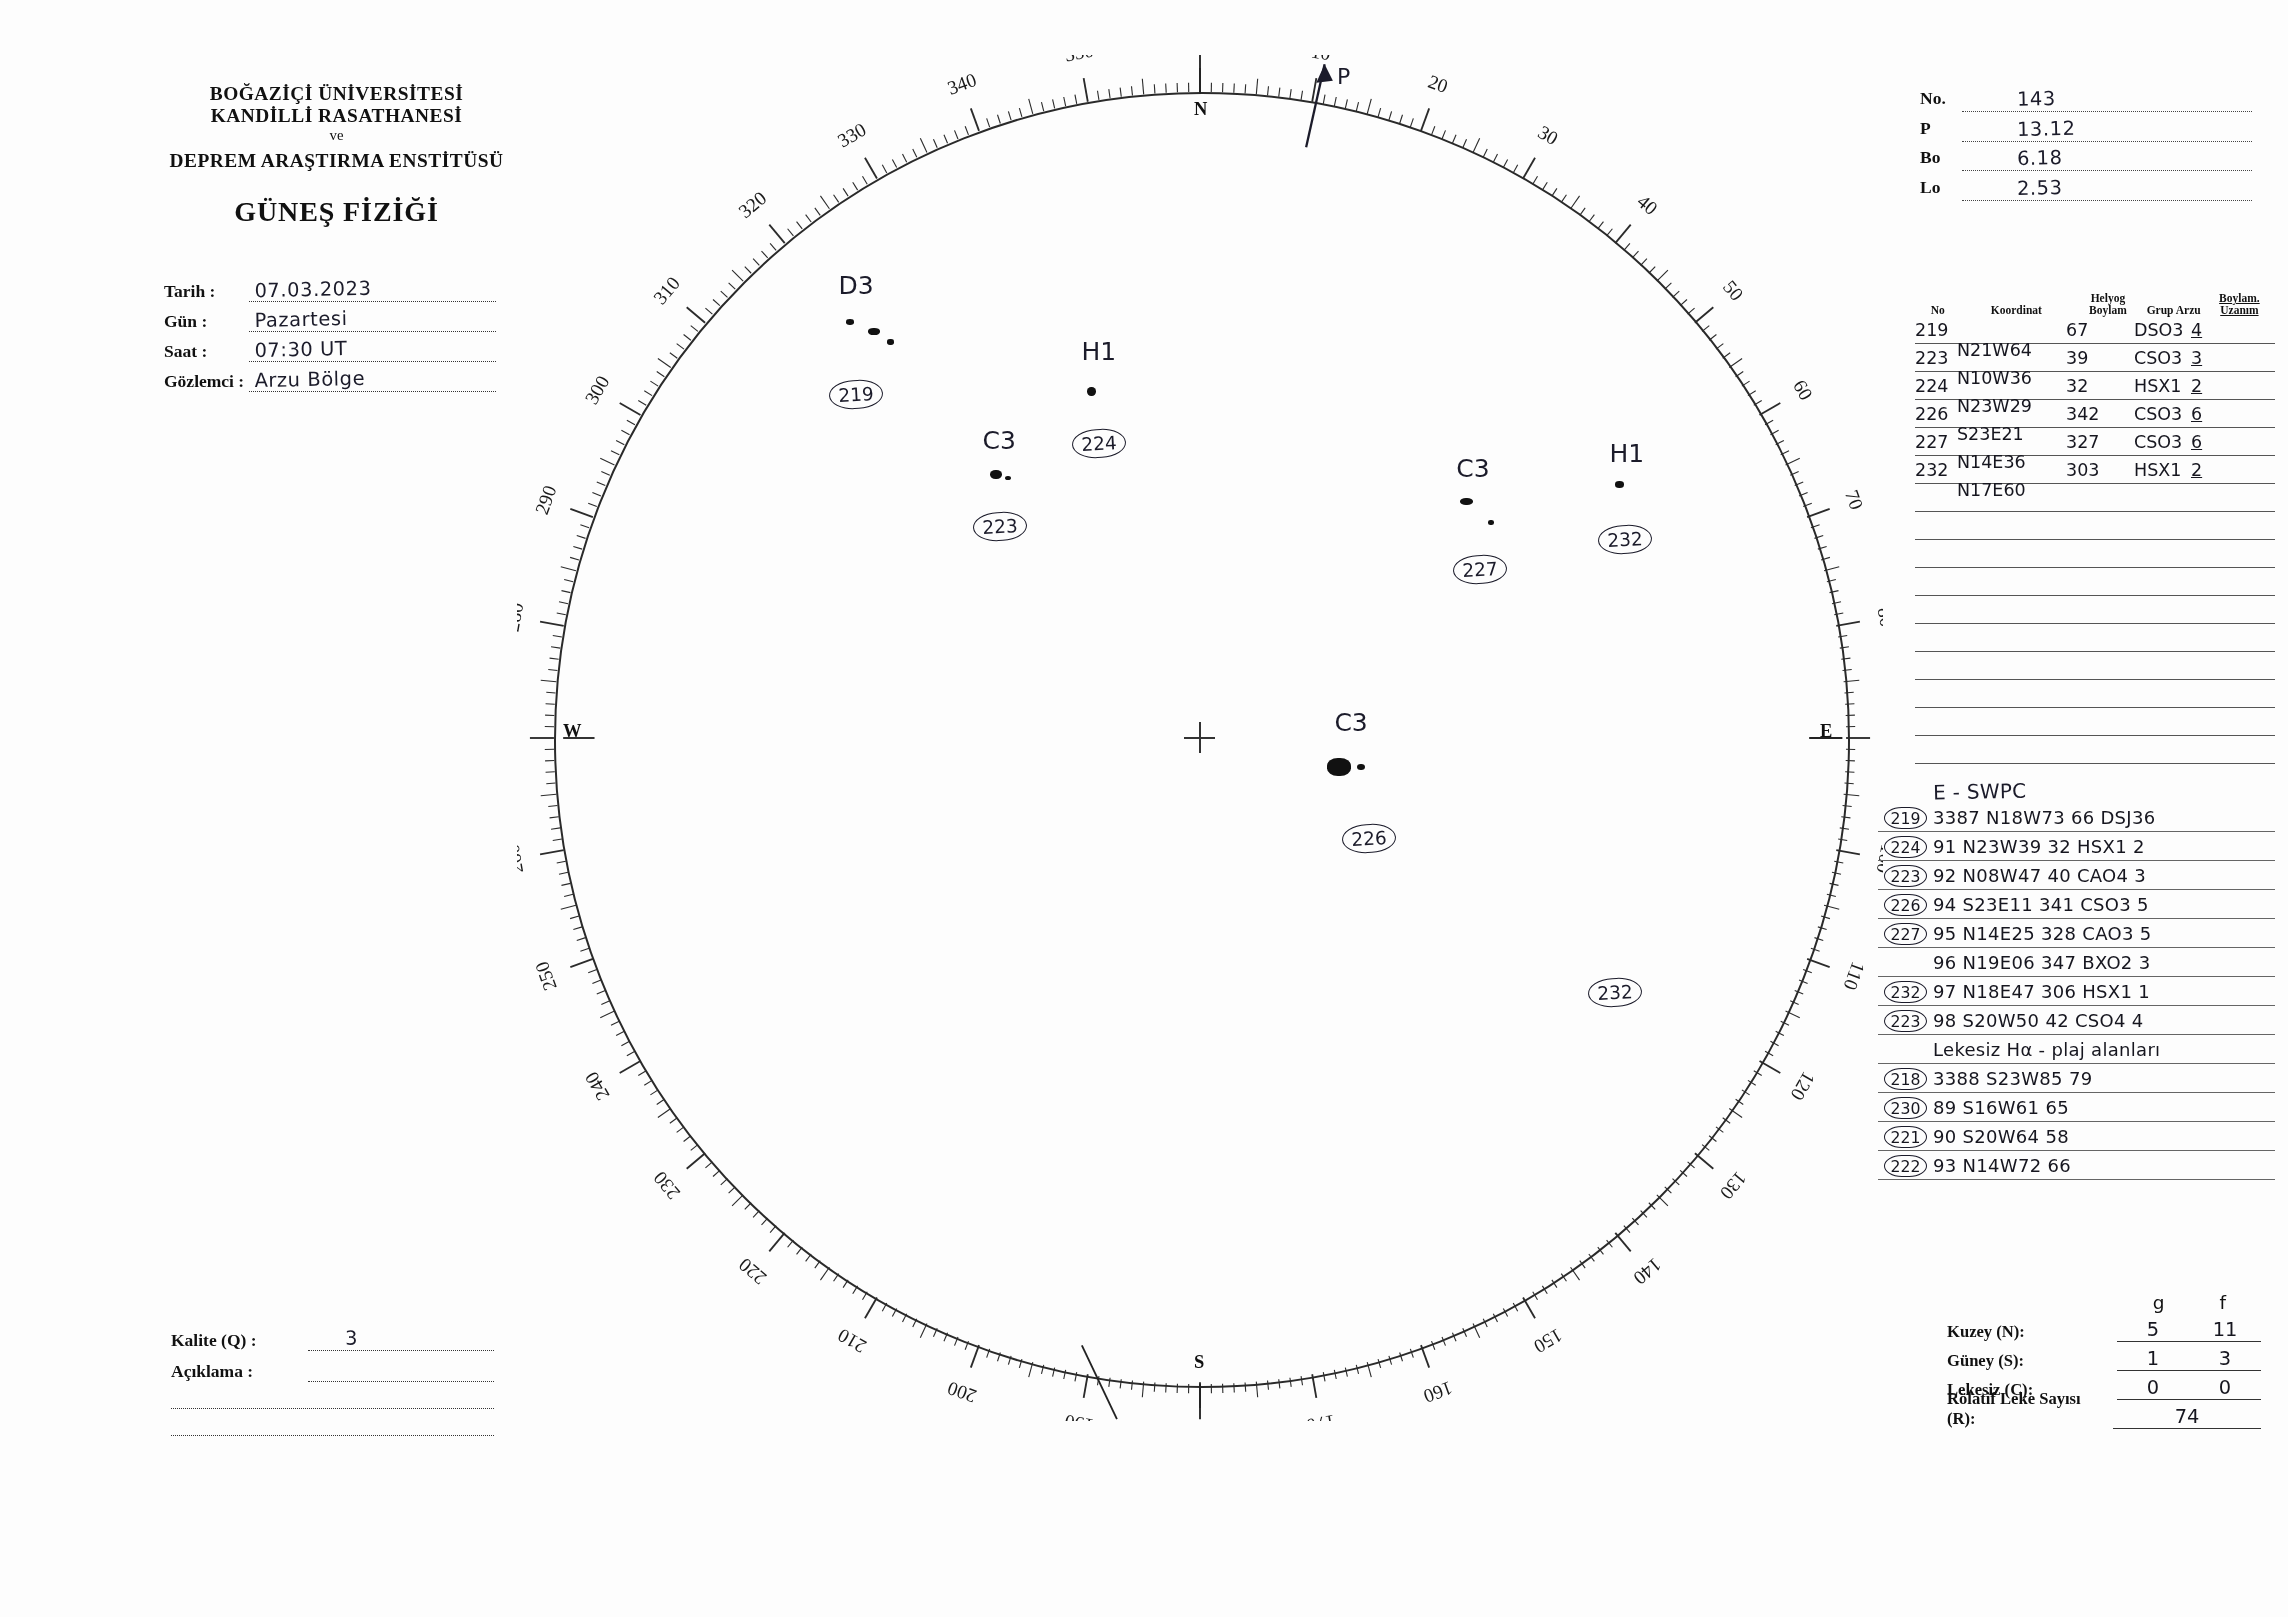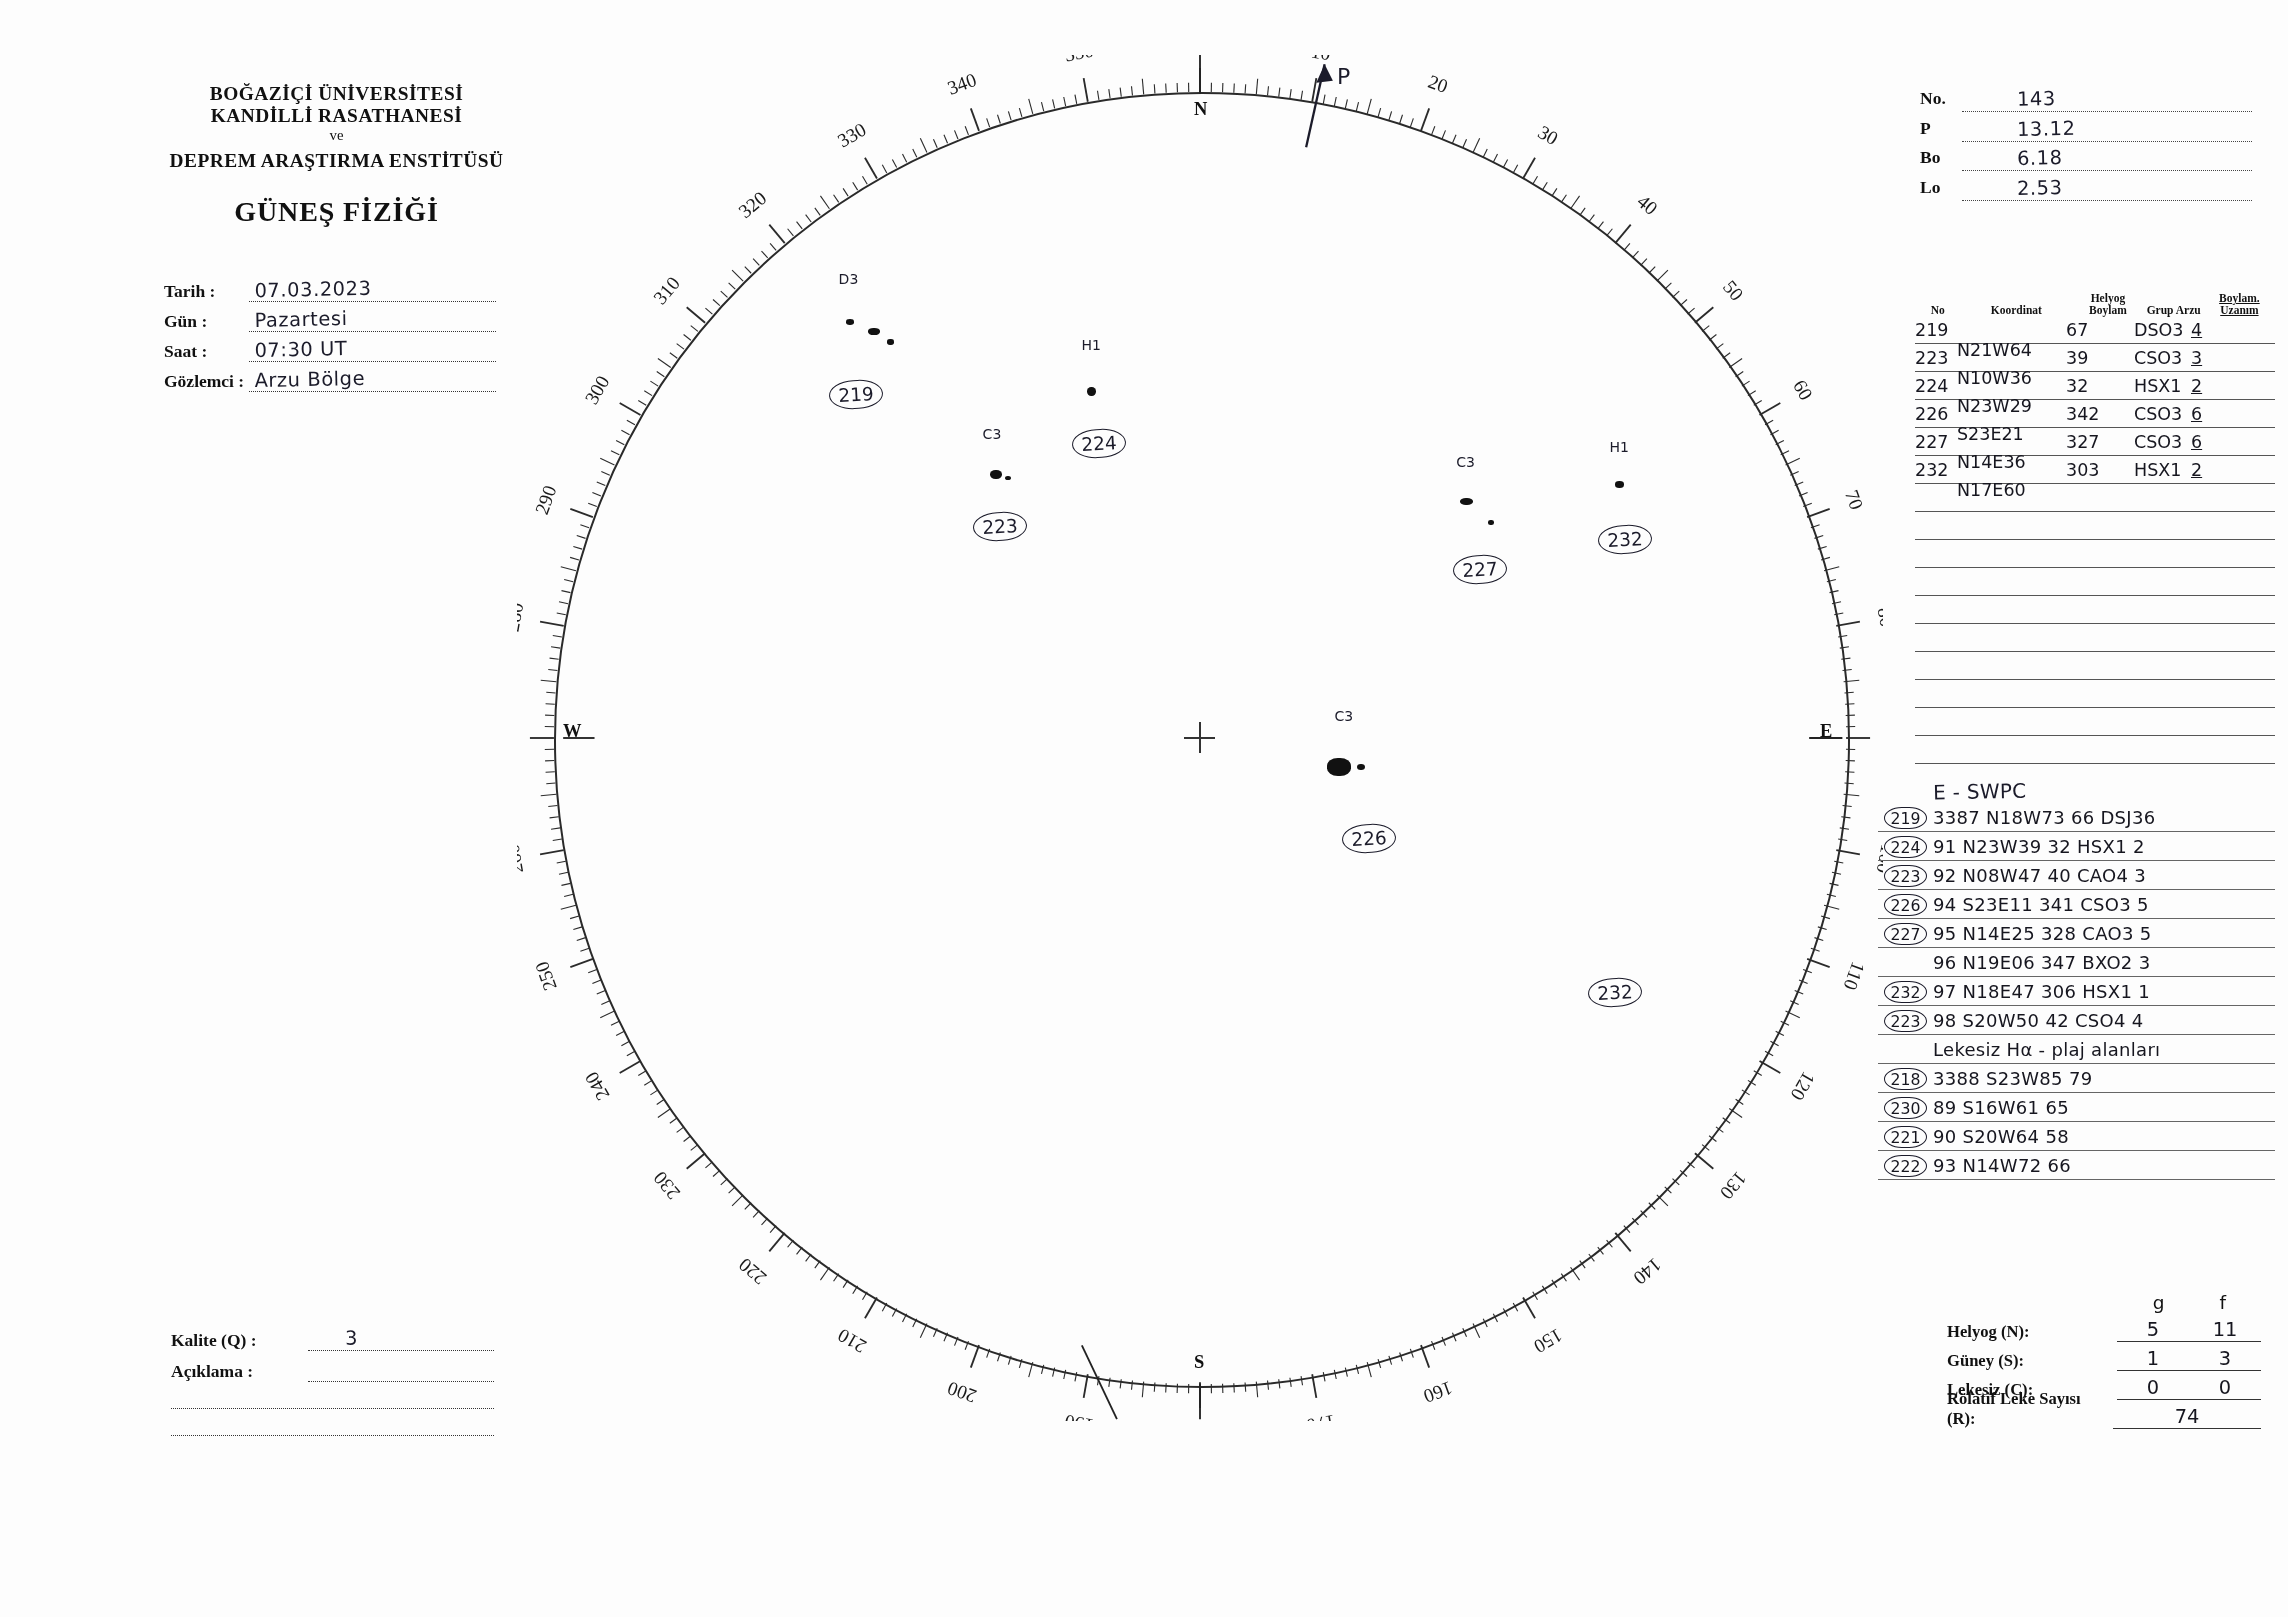--- a/index.html
+++ b/index.html
@@ -37,21 +37,21 @@
   .center-cross{position:absolute;left:683px;top:683px;width:0;height:0;}
   .center-cross:before,.center-cross:after{content:"";position:absolute;background:#333;}
   .center-cross:before{left:-15.7px;top:-0.9px;width:31px;height:1.8px;}
   .center-cross:after{top:-15.7px;left:-0.9px;height:31px;width:1.8px;}
 
   .cardinal{position:absolute;font-size:18.5px;font-weight:bold;font-family:"Liberation Serif",serif;}
 
   
   .grp{position:absolute;}
   .spot{position:absolute;background:#111;border-radius:45%;}
-  .glabel{position:absolute;font-family:"DejaVu Sans",sans-serif;font-size:14px;color:#1b1b2a;}
+  .glabel{position:absolute;font-family:"DejaVu Sans",sans-serif;font-size:25px;color:#1b1b2a;}
   .gnum{position:absolute;font-family:"DejaVu Sans",sans-serif;font-size:18.5px;color:#1b1b2a;
         border:1.5px solid #1b1b2a;border-radius:50%/55%;padding:2.8px 8.3px;transform:rotate(-3deg);}
 
   
   .rp{position:absolute;left:1920px;top:88px;width:332px;}
   .rrow{display:flex;align-items:flex-start;height:29.5px;font-size:17.5px;font-weight:bold;}
   .rlab{width:42px;flex:none;}
   .rval{flex:1;border-bottom:1.4px dotted #444;}
 
   .tbl{position:absolute;left:1915px;top:277px;width:360px;}
@@ -739,21 +739,21 @@
         </div>
       </div>
   </div>
 
   <div class="cnt">
     <div class="cnthead">
       <span>g</span>
       <span>f</span>
     </div>
     <div class="cntrow">
-      <div class="cnlab">Helyog (N):</div>
+      <div class="cnlab">Kuzey (N):</div>
       <div class="cnv">5</div>
       <div class="cnv">11</div>
     </div>
     <div class="cntrow">
       <div class="cnlab">Güney (S):</div>
       <div class="cnv">1</div>
       <div class="cnv">3</div>
     </div>
     <div class="cntrow">
       <div class="cnlab">Lekesiz (C):</div>

